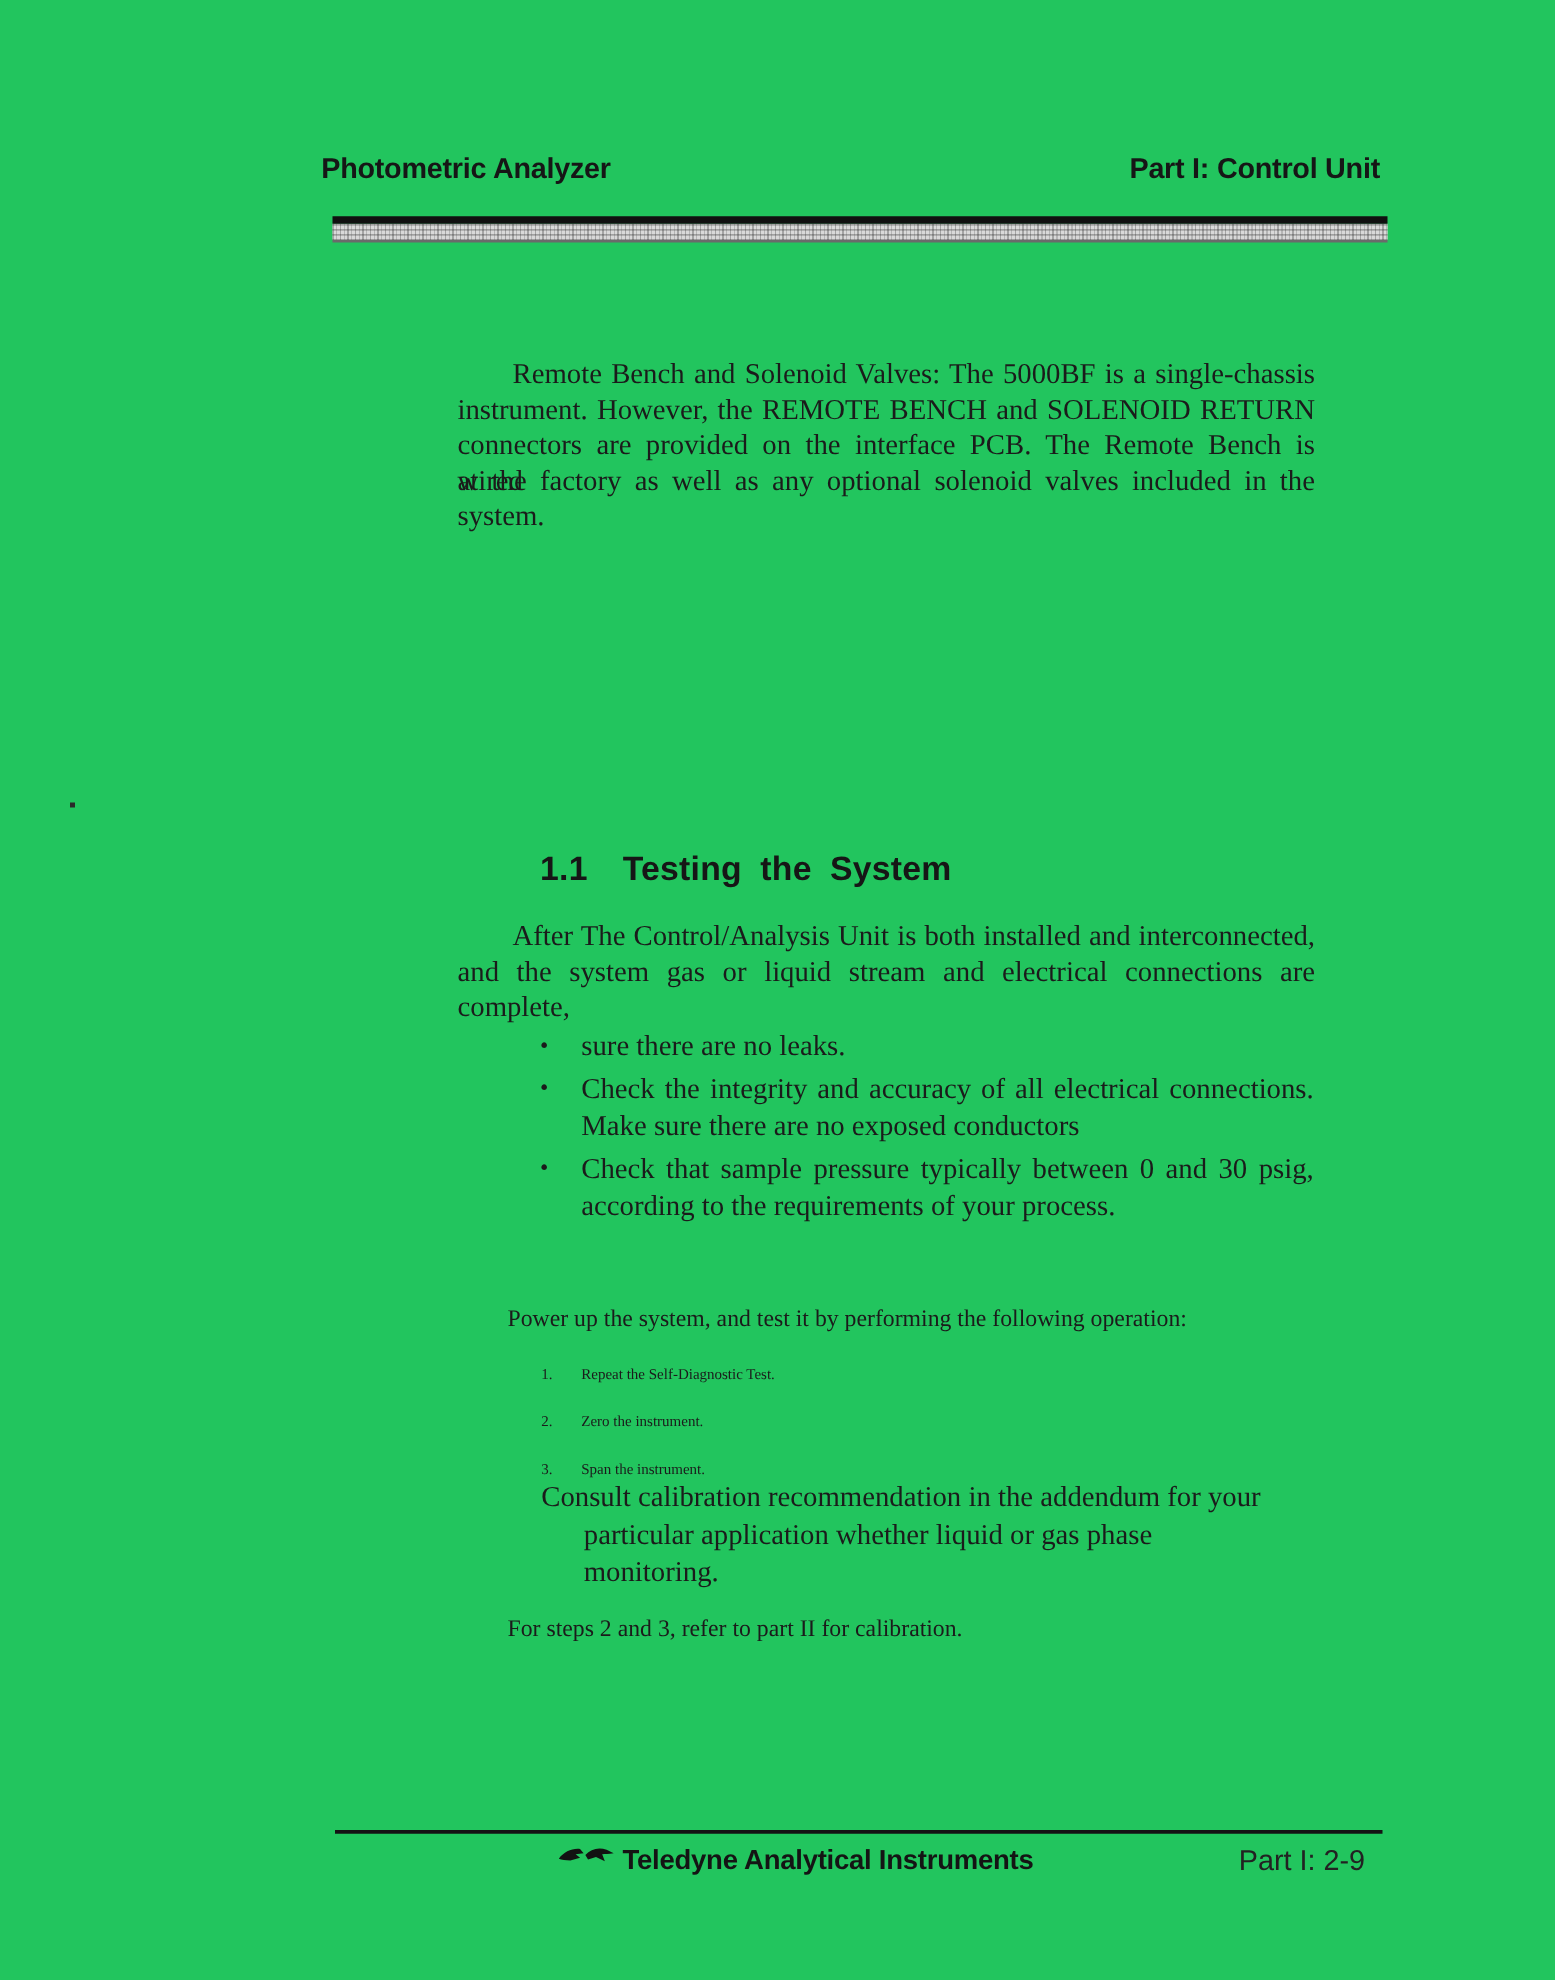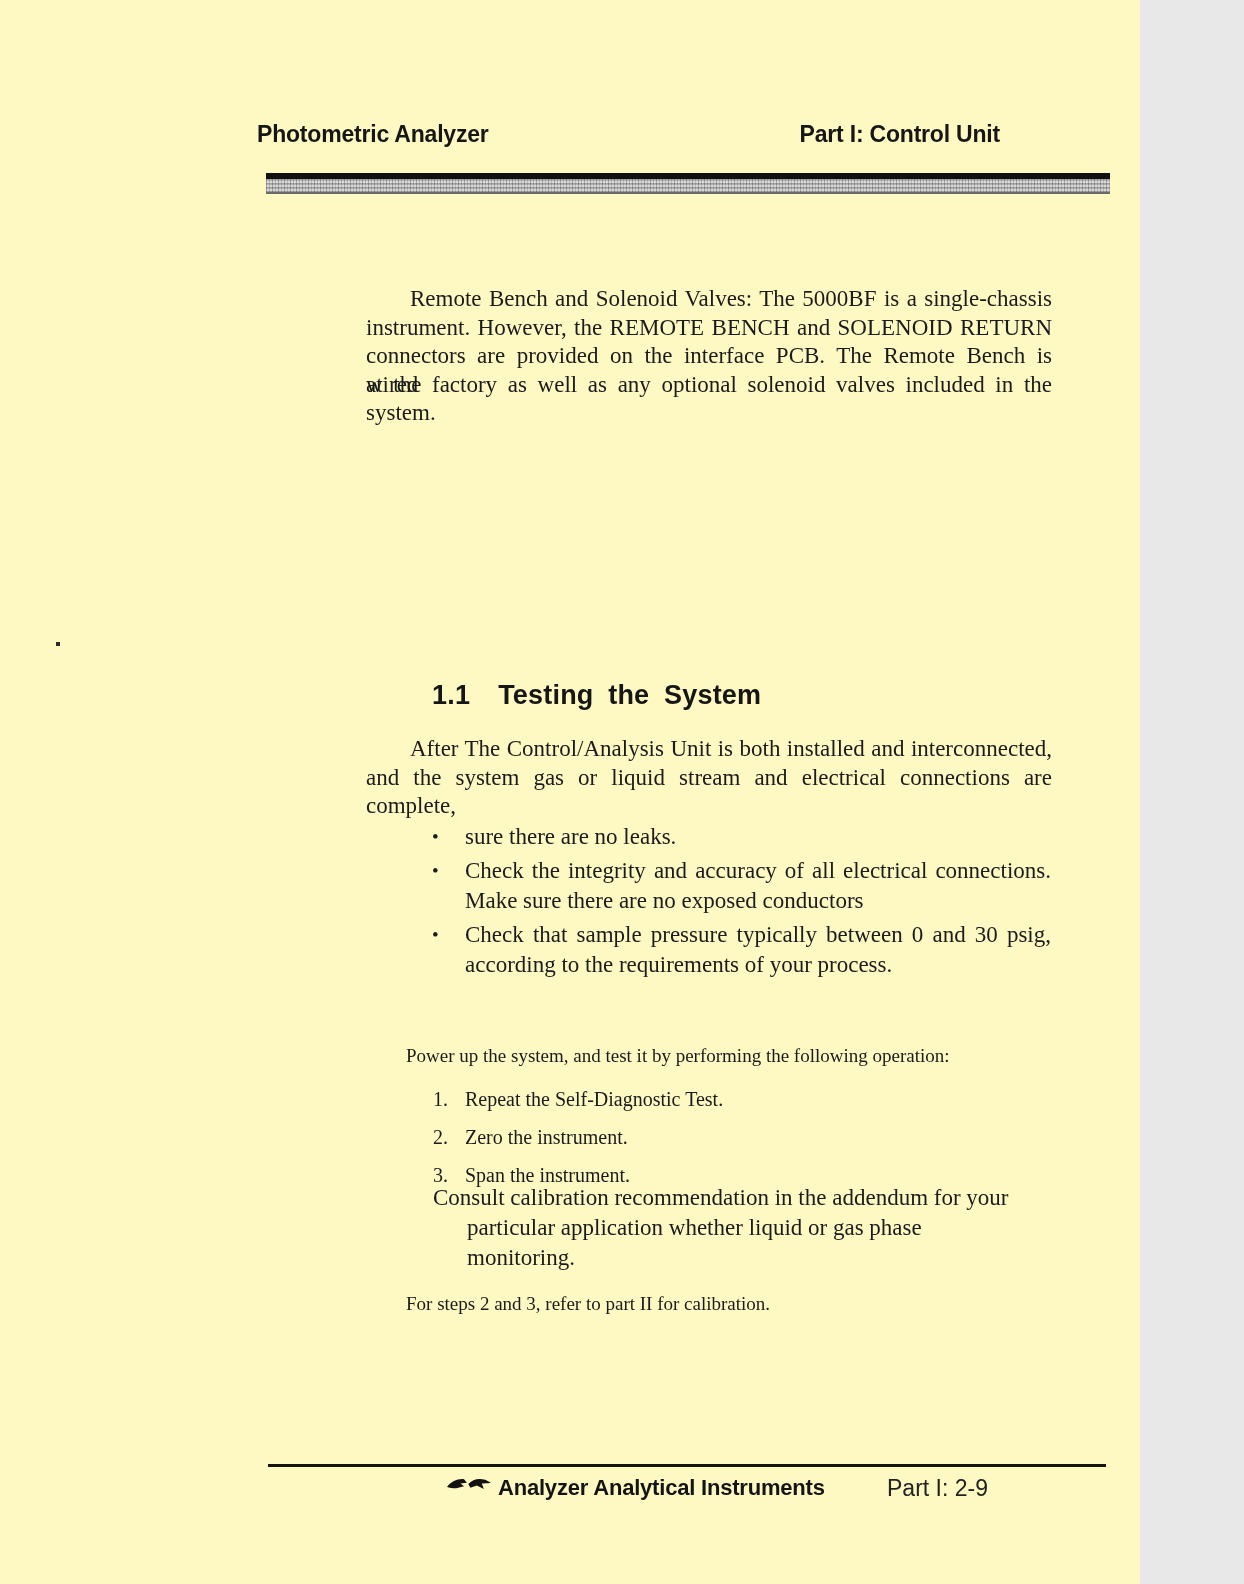--- a/index.html
+++ b/index.html
@@ -1,19 +1,19 @@
 <!DOCTYPE html>
 <html><head>
 <meta charset="utf-8">
 <style>
   * { margin:0; padding:0; box-sizing:border-box; }
   html,body { background:#e8e8e8; }
   .page {
-    position:relative; width:1140px; height:1584px;
-    background:#fef9c3; color:#1b1b1b; overflow:hidden;
+    position:relative; width:1244px; height:1584px;
+    background:#22c55e; color:#1b1b1b; overflow:hidden;
     font-family:"Liberation Serif", serif;
   }
   
   .hdr {
     position:absolute; top:120px; left:0; width:100%;
     font-family:"Liberation Sans", sans-serif; font-weight:bold;
     font-size:23px; line-height:28px; letter-spacing:-0.2px; color:#161616;
   }
   .hdr-left  { position:absolute; left:257px; top:0; }
   .hdr-right { position:absolute; right:140px; top:0; }
@@ -40,21 +40,21 @@
   .section-title { margin-left:28px; word-spacing:7px; }
   
   .bullets { position:absolute; left:432px; top:822px; width:620px; }
   .bullet-item { display:flex; margin-bottom:4px; }
   .bullet-item .marker { width:33px; font-size:19px; line-height:30px; }
   .bullet-item .btext { width:586px; }
   .bullet-item .bl { height:30px; line-height:30px; }
   
   .power-intro { position:absolute; left:406px; top:1041px; font-size:19px; line-height:29px; }
   .steps { position:absolute; left:433px; top:1084px; }
-  .step { height:30px; line-height:30px; font-size:20px; margin-bottom:8px; }
+  .step { height:30px; line-height:30px; font-size:12px; margin-bottom:8px; }
   .step-num { display:inline-block; width:32px; }
   .consult { position:absolute; left:433px; top:1183px; width:600px; }
   .consult .bl { height:30px; line-height:30px; }
   .consult .wrap2 { padding-left:34px; }
   .refer { position:absolute; left:406px; top:1289px; font-size:19px; line-height:29px; }
   
   .footer-rule { position:absolute; left:268px; top:1464px; width:838px; height:3px; background:#141414; }
   .footer-logo { position:absolute; left:446px; top:1477px; width:46px; height:17px; }
   .footer-company {
     position:absolute; left:498px; top:1475px;
@@ -138,16 +138,16 @@
     <span class="bl wrap2">particular application whether liquid or gas phase monitoring.</span>
   </div>
 
   <div class="refer">For steps 2 and 3, refer to part II for calibration.</div>
 
   <div class="footer-rule"></div>
   <svg class="footer-logo" viewBox="0 0 64 24" xmlns="http://www.w3.org/2000/svg">
     <path fill="#121212" d="M1 14 C7 6 16 2 25 3 L29 8 L20 9 L25 13 L14 16 C9 16 4 15 1 14 Z"></path>
     <path fill="#121212" d="M31 10 C37 3 46 1 55 4 L63 8 C57 9 53 9 50 9 L53 17 L43 12 L34 15 Z"></path>
   </svg>
-  <span class="footer-company">Analyzer Analytical Instruments</span>
+  <span class="footer-company">Teledyne Analytical Instruments</span>
   <span class="footer-page">Part I:  2-9</span>
 
 </div>
 
 </body></html>

